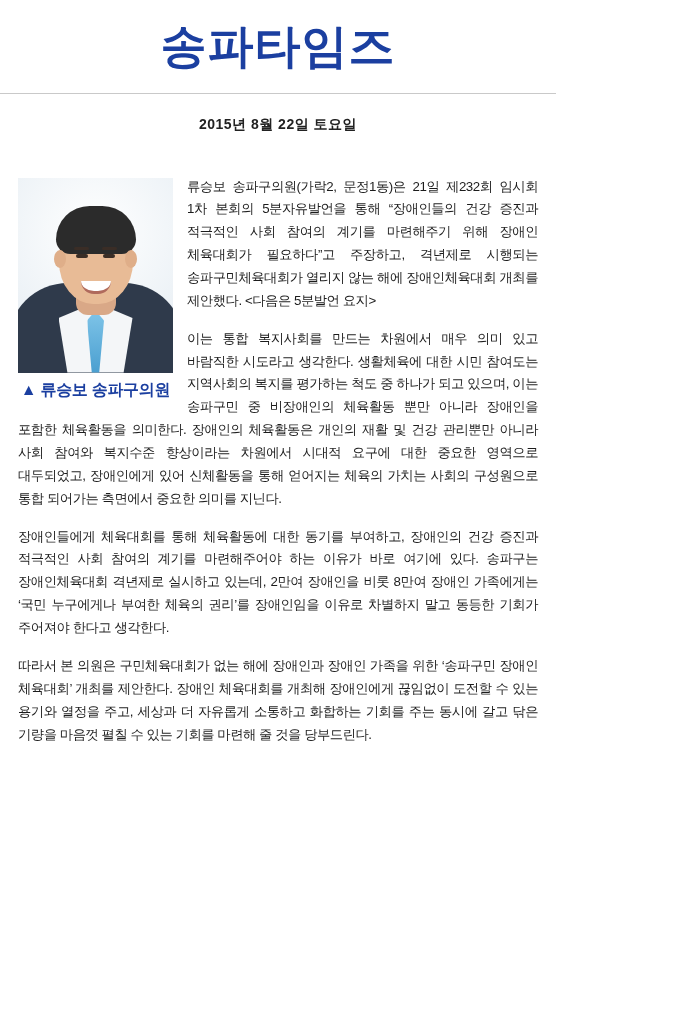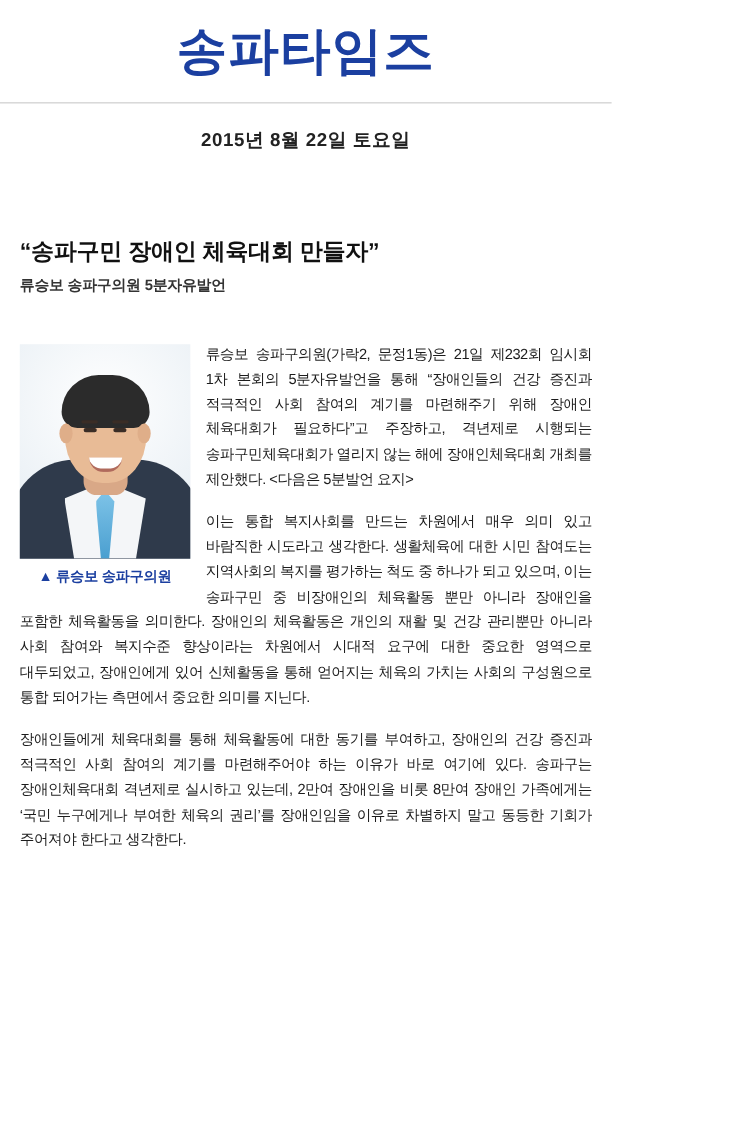--- a/index.html
+++ b/index.html
@@ -37,21 +37,21 @@
     position: relative;
   }
   .masthead-rule {
     margin-top: 20px;
     border-top: 1px solid #c9c9c9;
     width: 100%;
   }
 
   .issue-date {
     text-align: center;
-    font-size: 17px;
+    font-size: 14px;
     font-weight: bold;
     color: #222;
     padding-top: 22px;
     letter-spacing: 0.5px;
   }
 
   
   .headline-area {
     padding: 0 18px;
     margin-top: 76px;
@@ -191,21 +191,21 @@
     transform: translateX(-50%);
     width: 30px;
     height: 10px;
     background: #ffffff;
     border-bottom: 3px solid #b06a5c;
     border-radius: 0 0 18px 18px;
   }
 
   .figure-caption {
     margin-top: 7px;
-    font-size: 13px;
+    font-size: 16px;
     color: #1b3fa0;
     text-align: center;
     font-weight: bold;
     letter-spacing: -0.3px;
   }
   .caption-marker { color: #1b3fa0; }
 
   p.body-text {
     font-size: 13.3px;
     line-height: 1.72;
@@ -223,24 +223,20 @@
 
 <div class="page">
 
   <div class="masthead">
     <div class="masthead-title">송파타임즈</div>
     <div class="masthead-rule"></div>
   </div>
 
   <div class="issue-date">2015년 8월 22일 토요일</div>
 
-  <div class="headline-area">
-    <div class="headline">“송파구민 장애인 체육대회 만들자”</div>
-    <div class="subhead">류승보 송파구의원 5분자유발언</div>
-  </div>
 
   <div class="article clearfix">
 
     <div class="figure">
       <div class="photo">
         <div class="backdrop"></div>
         <div class="suit"></div>
         <div class="shirt"></div>
         <div class="tie"></div>
         <div class="neck"></div>
@@ -256,15 +252,16 @@
       </div>
       <div class="figure-caption">
         <span class="caption-marker">▲</span>
         <span>류승보 송파구의원</span>
       </div>
     </div>
 
     <p class="body-text first">류승보 송파구의원(가락2, 문정1동)은 21일 제232회 임시회 1차 본회의 5분자유발언을 통해 “장애인들의 건강 증진과 적극적인 사회 참여의 계기를 마련해주기 위해 장애인 체육대회가 필요하다”고 주장하고, 격년제로 시행되는 송파구민체육대회가 열리지 않는 해에 장애인체육대회 개최를 제안했다. &lt;다음은 5분발언 요지&gt;</p>
     <p class="body-text">이는 통합 복지사회를 만드는 차원에서 매우 의미 있고 바람직한 시도라고 생각한다. 생활체육에 대한 시민 참여도는 지역사회의 복지를 평가하는 척도 중 하나가 되고 있으며, 이는 송파구민 중 비장애인의 체육활동 뿐만 아니라 장애인을 포함한 체육활동을 의미한다. 장애인의 체육활동은 개인의 재활 및 건강 관리뿐만 아니라 사회 참여와 복지수준 향상이라는 차원에서 시대적 요구에 대한 중요한 영역으로 대두되었고, 장애인에게 있어 신체활동을 통해 얻어지는 체육의 가치는 사회의 구성원으로 통합 되어가는 측면에서 중요한 의미를 지닌다.</p>
     <p class="body-text">장애인들에게 체육대회를 통해 체육활동에 대한 동기를 부여하고, 장애인의 건강 증진과 적극적인 사회 참여의 계기를 마련해주어야 하는 이유가 바로 여기에 있다. 송파구는 장애인체육대회 격년제로 실시하고 있는데, 2만여 장애인을 비롯 8만여 장애인 가족에게는 ‘국민 누구에게나 부여한 체육의 권리’를 장애인임을 이유로 차별하지 말고 동등한 기회가 주어져야 한다고 생각한다.</p>
+    <p class="body-text">따라서 본 의원은 구민체육대회가 없는 해에 장애인과 장애인 가족을 위한 ‘송파구민 장애인 체육대회’ 개최를 제안한다. 장애인 체육대회를 개최해 장애인에게 끊임없이 도전할 수 있는 용기와 열정을 주고, 세상과 더 자유롭게 소통하고 화합하는 기회를 주는 동시에 갈고 닦은 기량을 마음껏 펼칠 수 있는 기회를 마련해 줄 것을 당부드린다.</p>
 
   </div>
 </div>
 
 </body></html>

